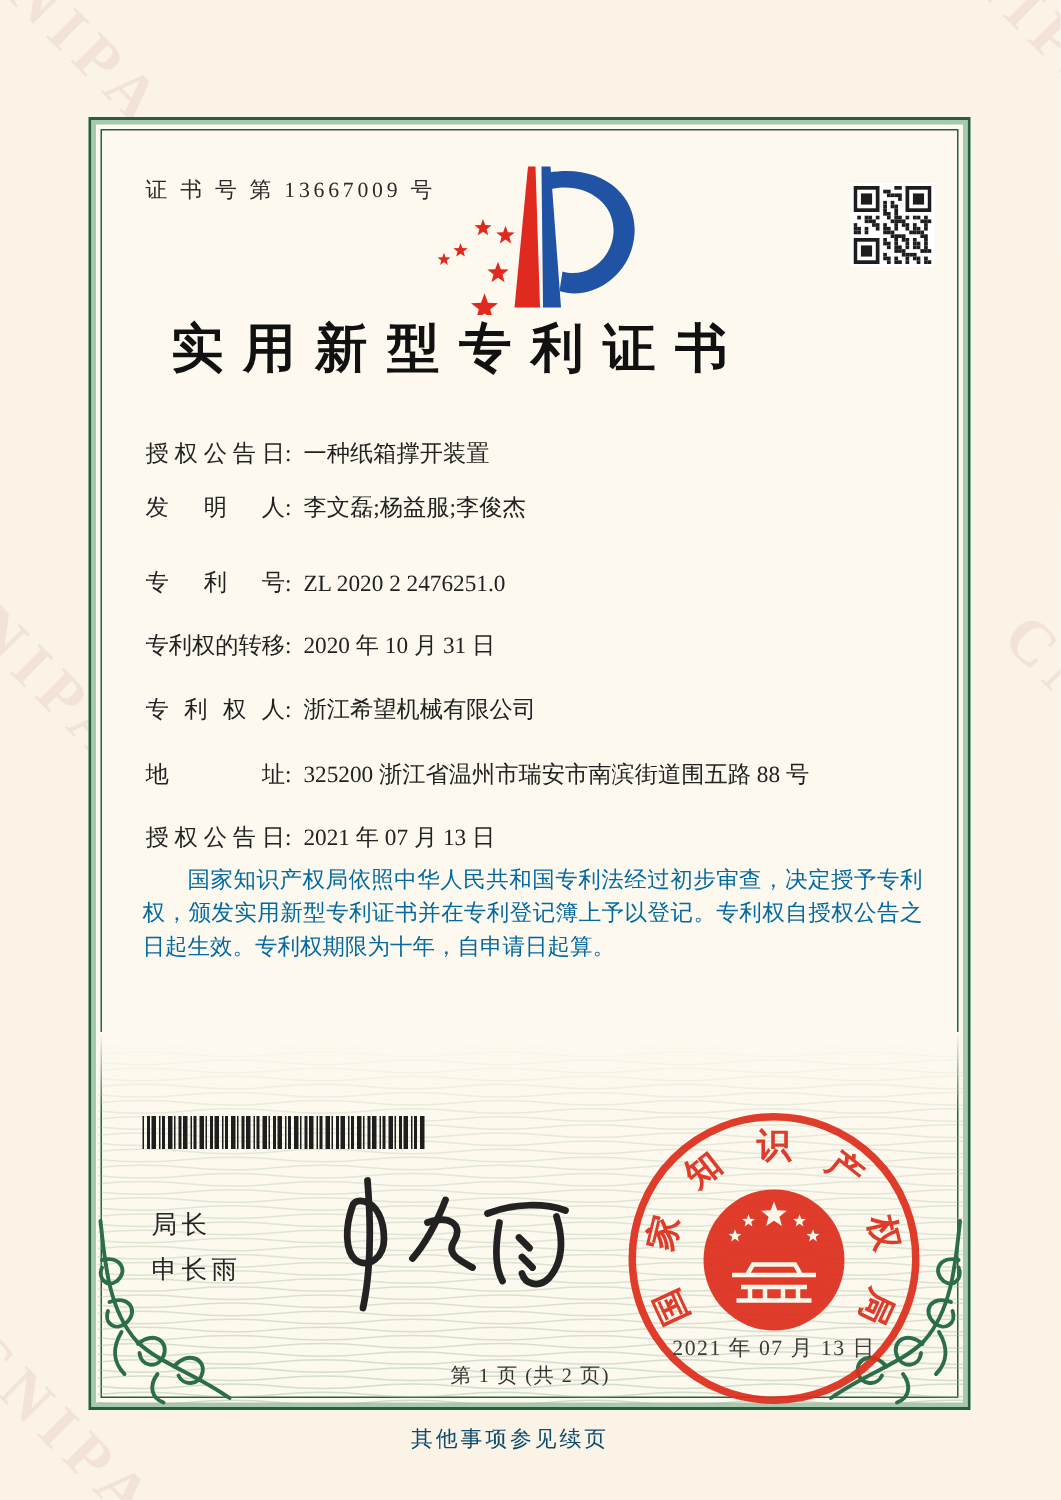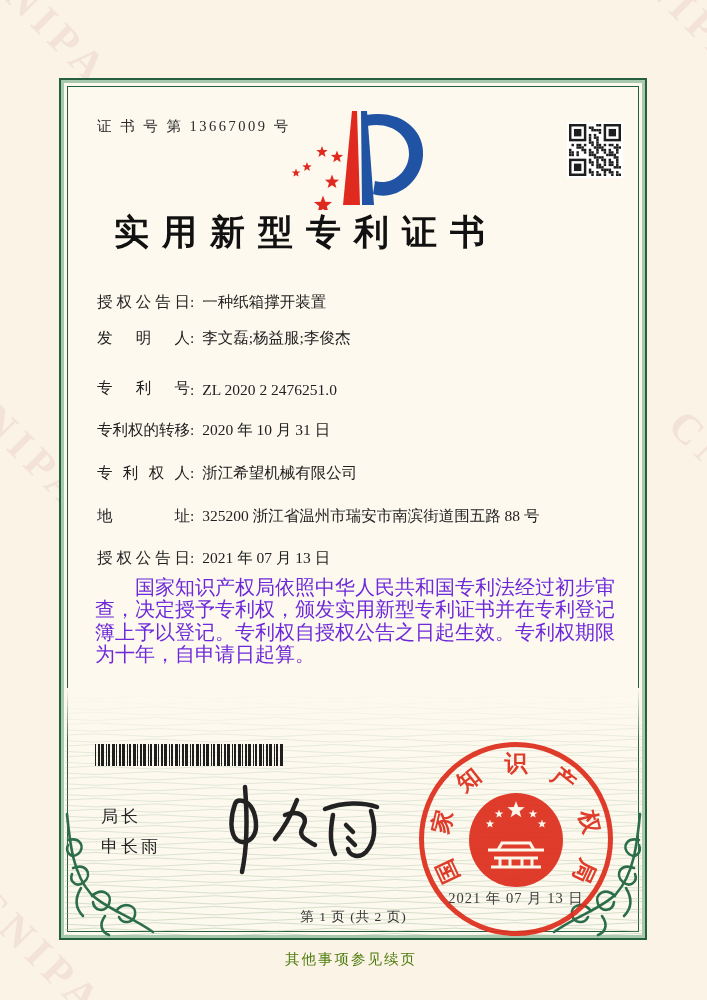--- a/index.html
+++ b/index.html
@@ -21,22 +21,22 @@
   .frame-in{position:absolute;inset:3px;border:1px solid var(--border-green);box-sizing:border-box;}
   .cert-no{position:absolute;left:97px;top:117px;font-size:14.5px;letter-spacing:2.5px;color:#2a2a2a;}
   .title{position:absolute;left:0;top:209px;width:612px;text-align:center;
          font-size:35px;font-weight:bold;letter-spacing:13px;color:#111;}
   
   .frow{position:absolute;left:97px;font-size:15.5px;color:#222;white-space:nowrap;}
   .flabel{display:inline-block;width:93px;text-align:justify;text-align-last:justify;vertical-align:bottom;}
   .fcolon{margin-right:8px;}
   .grant2{position:absolute;left:373px;top:0;}
   
-  .bodytext{position:absolute;left:95px;top:576px;width:520px;font-size:20px;
-            line-height:22.3px;color:#6d28d9;text-align:justify;}
+  .bodytext{position:absolute;left:95px;top:576px;width:520px;font-size:15px;
+            line-height:22.3px;color:#0369a1;text-align:justify;}
   .bodytext p{margin:0;text-indent:2em;}
   
   .guilloche{position:absolute;left:65px;top:688px;width:577px;height:248px;overflow:hidden;}
   .guilloche-fade{position:absolute;inset:0;
      background:linear-gradient(180deg,rgba(253,249,238,1) 0,rgba(253,249,238,0) 55px);}
   .barcode{position:absolute;left:95px;top:744px;width:192px;height:22px;font-size:0;}
   .barcode span{display:inline-block;height:100%;background:#1e1e1e;vertical-align:top;}
   .qr{position:absolute;left:567px;top:122px;width:56px;height:56px;background:#fff;padding:2px;box-sizing:border-box;}
   .director{position:absolute;left:101px;font-size:17px;letter-spacing:3px;color:#262626;
             font-family:"Liberation Sans",sans-serif;}
@@ -44,21 +44,21 @@
   
   .seal{position:absolute;left:419px;top:742px;width:194px;height:194px;opacity:.93;}
   .seal-ring{position:absolute;inset:0;border:5px solid var(--seal-red);border-radius:50%;box-sizing:border-box;}
   .seal-char{position:absolute;width:26px;height:26px;line-height:26px;text-align:center;
              font-size:23px;font-weight:bold;color:var(--seal-red);}
   .seal-date{position:absolute;left:419px;top:889px;width:194px;text-align:center;
              font-size:14.5px;letter-spacing:1px;color:#3c3c3c;z-index:6;}
   .page-num{position:absolute;left:0;top:908px;width:707px;text-align:center;
             font-size:13.5px;letter-spacing:1px;color:#333;}
   .foot-note{position:absolute;left:0;top:950px;width:680px;text-align:center;
-             font-size:14.5px;letter-spacing:2px;color:#4d7c0f;padding-left:11px;}
+             font-size:14.5px;letter-spacing:2px;color:#0c4a6e;}
   .corner{position:absolute;top:812px;}
   .corner.left{left:61px;}
   .corner.right{left:551px;transform:scaleX(-1);}
   .logo{position:absolute;left:283px;top:106px;}
   .z2{z-index:2;}
 </style>
 </head>
 <body>
 
 <div class="wm" style="left:-38px;top:-4px;">CNIPA</div>

